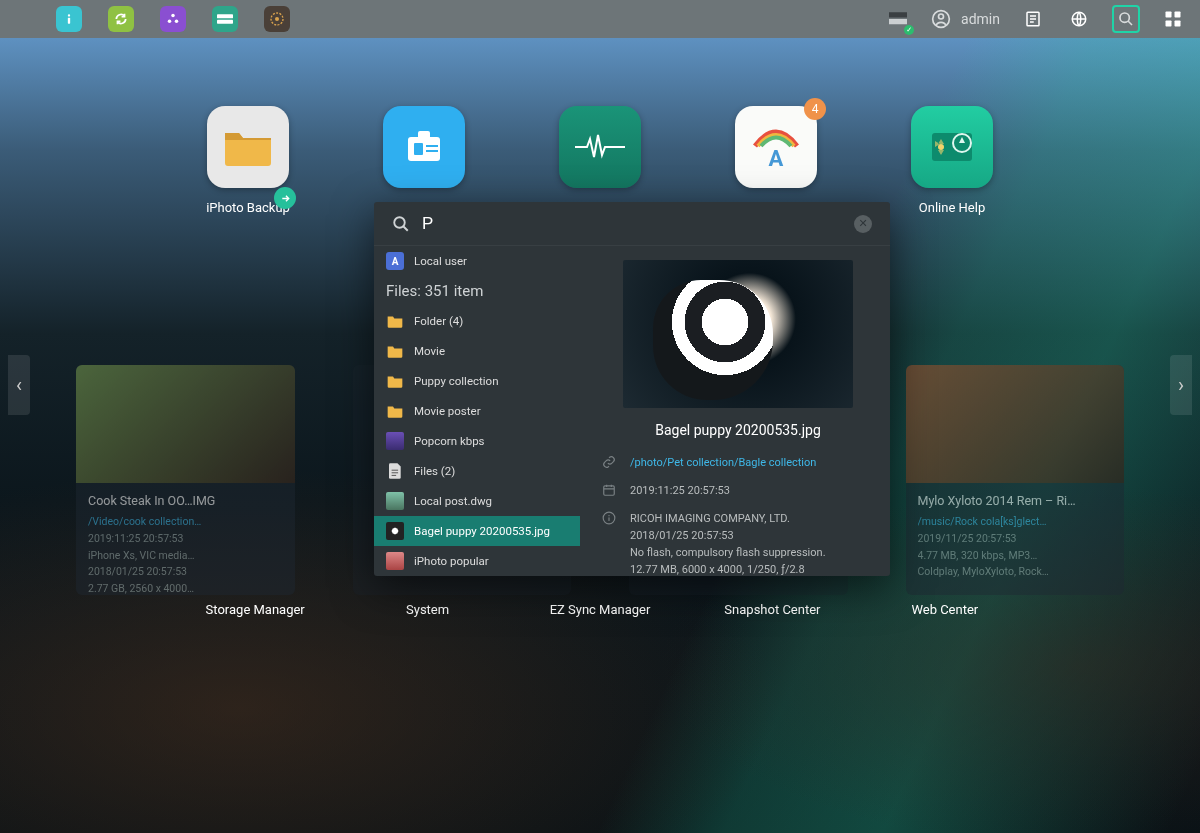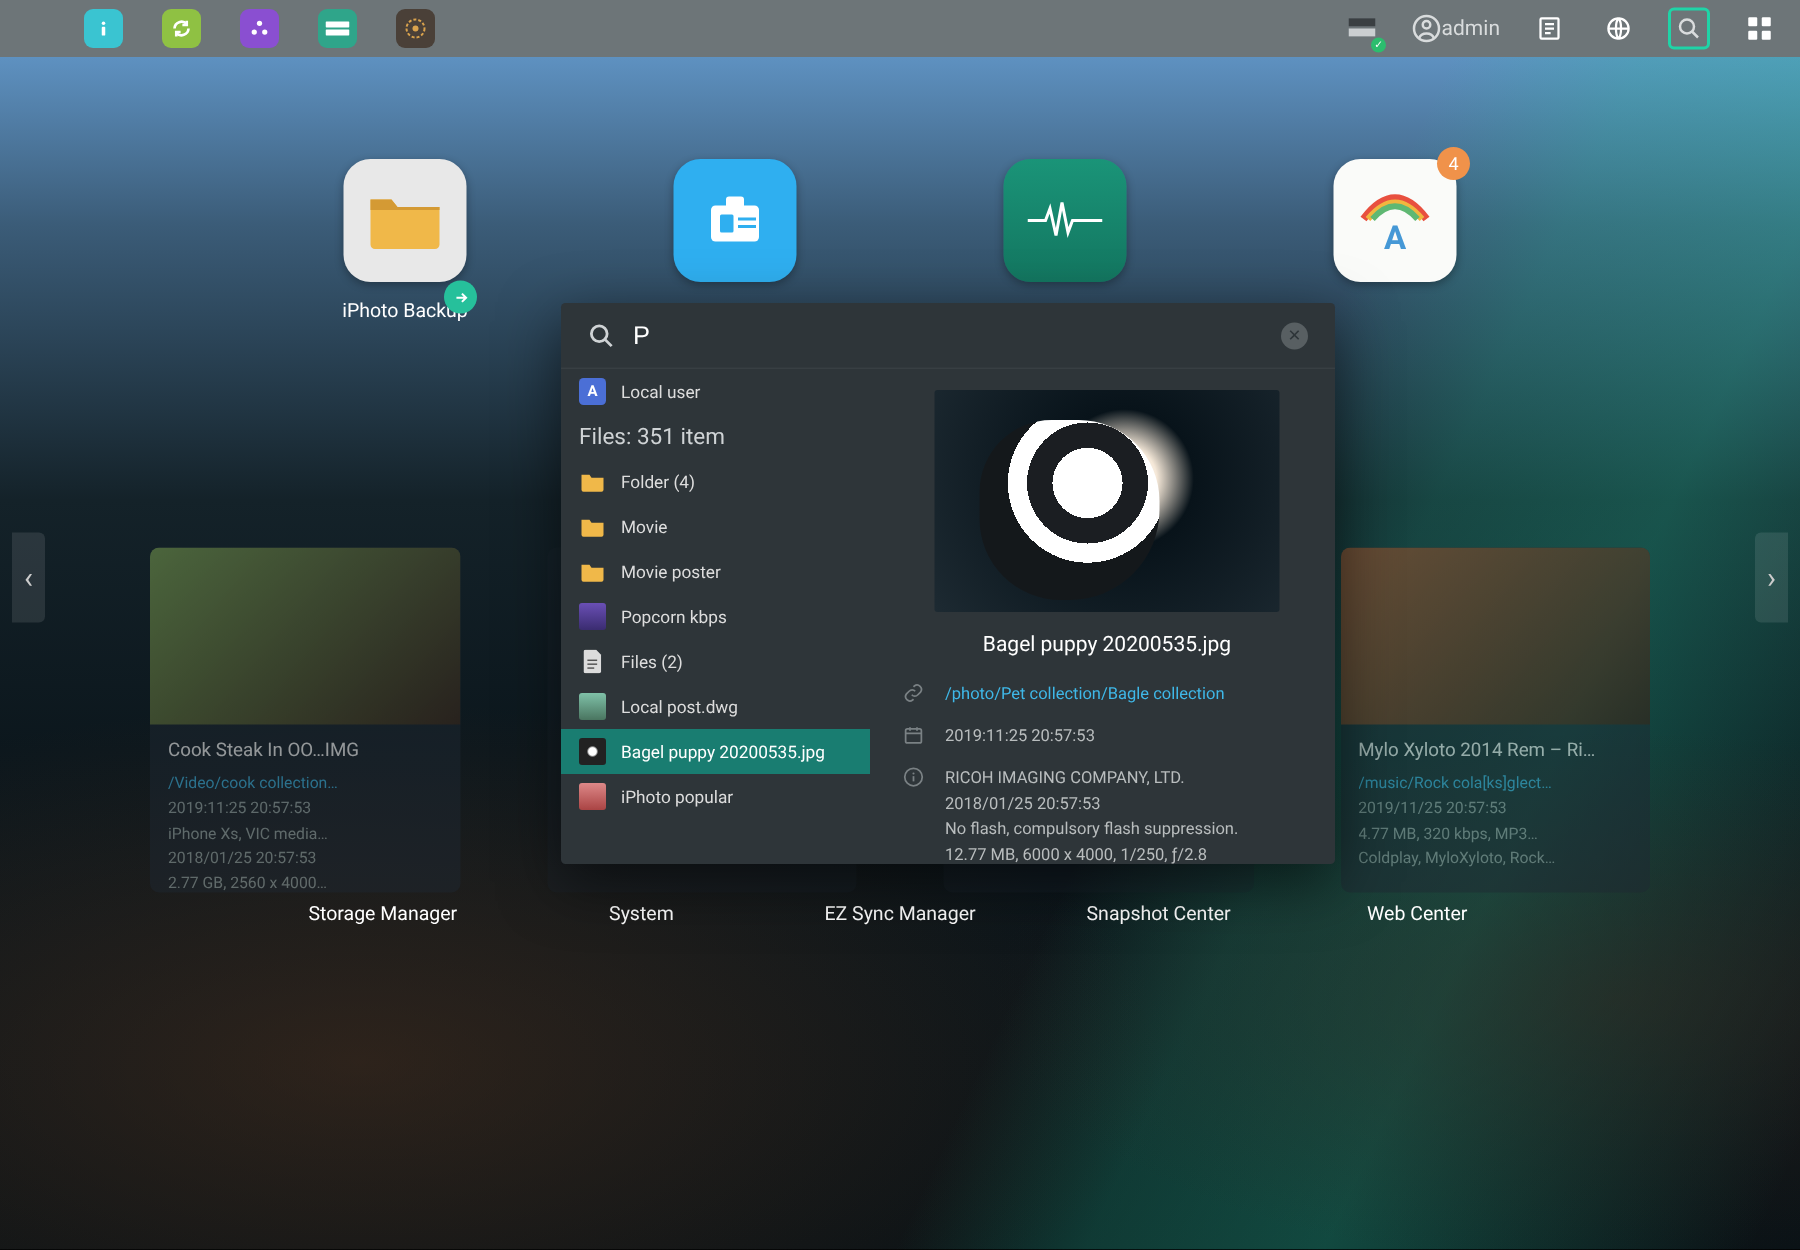--- a/index.html
+++ b/index.html
@@ -30,21 +30,21 @@
 }
 .tb-left { display: flex; gap: 26px; }
 .tb-icon {
   width: 26px; height: 26px; border-radius: 6px;
   display: flex; align-items: center; justify-content: center;
   font-size: 14px; color: #fff;
 }
 .tb-spacer { flex: 1; }
 .tb-right { display: flex; align-items: center; gap: 20px; color: #d9dcdd; }
 .tb-right .tb-icon { border-radius: 4px; }
-.user { display: flex; align-items: center; gap: 0; font-size: 14px; }
+.user { display: flex; align-items: center; gap: 10px; font-size: 14px; }
 .search-tb {
   width: 28px; height: 28px; border: 2px solid #1fd4a7; border-radius: 4px;
   display: flex; align-items: center; justify-content: center; color: #d9dcdd;
 }
 
 
 .apps {
   position: absolute; top: 106px; left: 0; right: 0; z-index: 2;
   display: flex; justify-content: space-around; padding: 0 160px;
 }
@@ -62,21 +62,21 @@
 }
 .arrow-badge {
   position: absolute; bottom: 6px; right: 12px;
   width: 22px; height: 22px; border-radius: 50%;
   background: #26c09b; display: flex; align-items: center; justify-content: center;
 }
 
 
 .dock {
   position: absolute; bottom: 238px; left: 0; right: 0; z-index: 1;
-  display: flex; gap: 58px; padding: 0 100px;
+  display: flex; gap: 58px; padding: 0 76px;
   opacity: .55;
 }
 .card {
   flex: 1; background: rgba(30,40,50,.85); border-radius: 6px; height: 230px;
   color: #e5e5e5; font-size: 11px; overflow: hidden; position: relative;
 }
 .card-img { height: 118px; background: linear-gradient(135deg,#8b6,#453); }
 .card-body { padding: 10px 12px; }
 .card-title { font-size: 12.5px; color: #fff; margin-bottom: 6px; white-space: nowrap; overflow: hidden; text-overflow: ellipsis; }
 .card-meta { color: #9aa; font-size: 10.5px; line-height: 1.6; white-space: nowrap; overflow: hidden; text-overflow: ellipsis; }
@@ -289,20 +289,32 @@
       <div class="app-ic" style="background:#fafbf9">
         <svg width="50" height="46" viewBox="0 0 50 46">
             <path d="M4 22 Q25 -6 46 22" fill="none" stroke="#e8503f" stroke-width="5"></path>
             <path d="M7 22 Q25 0 43 22" fill="none" stroke="#f1b63f" stroke-width="4"></path>
             <path d="M10 22 Q25 5 40 22" fill="none" stroke="#5fb873" stroke-width="4"></path>
             <text x="25" y="42" text-anchor="middle" font-size="22" font-weight="700" fill="#4598d6">A</text>
           </svg>
       </div>
       <div class="badge">4</div>
       <div></div>
+    </div>
+    <div class="app">
+      <div class="app-ic" style="background:linear-gradient(#22cda2,#16a885)">
+        <svg width="48" height="40" viewBox="0 0 48 40">
+            <rect x="4" y="6" width="40" height="28" rx="3" fill="#0d8b6d"></rect>
+            <circle cx="34" cy="16" r="9" fill="none" stroke="#dff7ef" stroke-width="2"></circle>
+            <path d="M34 10l3 6-6 0z" fill="#dff7ef"></path>
+            <circle cx="13" cy="20" r="3" fill="#f3d36b"></circle>
+            <path d="M10 17l6 0-3-5z M10 23l6 0-3 5z M7 20l0-6 5 3z" fill="#f3d36b" opacity=".6"></path>
+          </svg>
+      </div>
+      <div>Online Help</div>
     </div>
   </div>
 
   <div class="nav-arrow nav-left">‹</div>
   <div class="nav-arrow nav-right">›</div>
 
   <div class="dock">
     <div class="card">
       <div class="card-img" style="background:linear-gradient(135deg,#7a9e4f,#3e2a1d)"></div>
       <div class="card-body">
@@ -362,20 +374,28 @@
             </span>
           <span>Folder (4)</span>
         </div>
         <div class="li-row">
             <span class="li-ic folder">
               <svg width="16" height="13" viewBox="0 0 24 19" fill="currentColor">
                 <path d="M1 2h8l2 3h12v12a2 2 0 0 1-2 2H3a2 2 0 0 1-2-2z"></path>
               </svg>
             </span>
             <span>Movie</span>
+          </div>
+        <div class="li-row">
+            <span class="li-ic folder">
+              <svg width="16" height="13" viewBox="0 0 24 19" fill="currentColor">
+                <path d="M1 2h8l2 3h12v12a2 2 0 0 1-2 2H3a2 2 0 0 1-2-2z"></path>
+              </svg>
+            </span>
+            <span>Puppy collection</span>
           </div>
         <div class="li-row">
             <span class="li-ic folder">
               <svg width="16" height="13" viewBox="0 0 24 19" fill="currentColor">
                 <path d="M1 2h8l2 3h12v12a2 2 0 0 1-2 2H3a2 2 0 0 1-2-2z"></path>
               </svg>
             </span>
             <span>Movie poster</span>
           </div>
         <div class="li-row">

